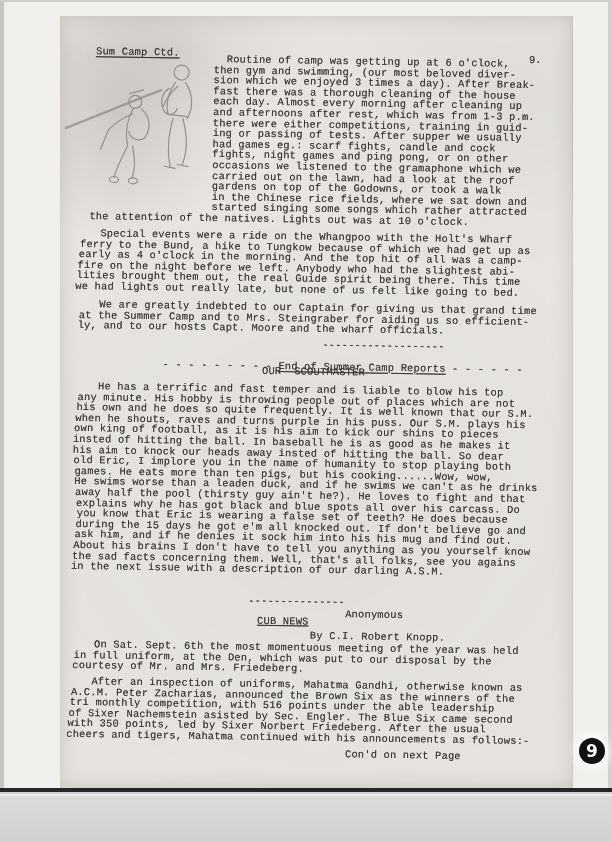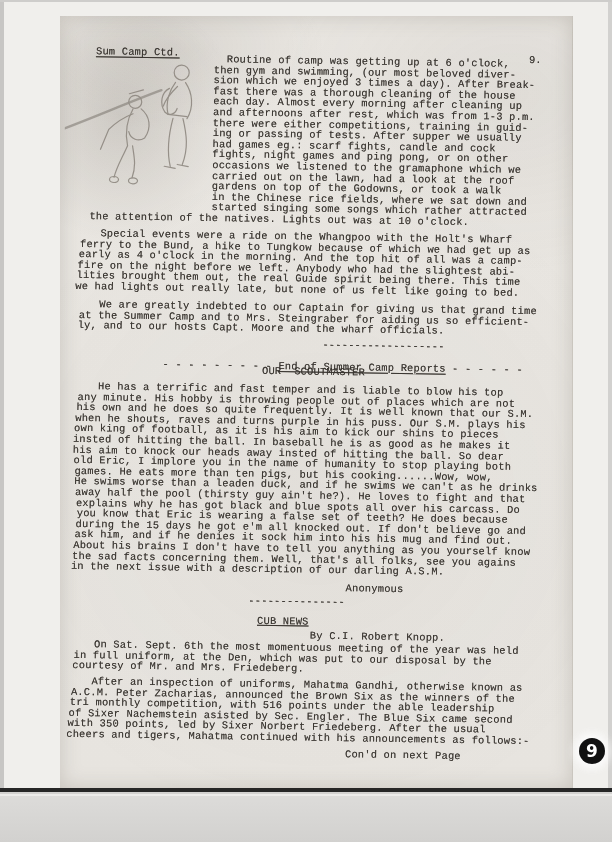--- a/index.html
+++ b/index.html
@@ -118,21 +118,21 @@
       <div class="blk" style="left:267px;top:327px;">-------------------</div>
 
       <div class="blk" style="left:56px;top:338px;">
         <span>- - - - - - - - - </span><span class="u">End of Summer Camp Reports</span><span> - - - - - -</span>
       </div>
 
       <div class="blk" style="left:207px;top:354px;">OUR  SCOUTMASTER</div>
 
       <div class="blk drift" style="left:24px;top:372px;"><div class="tline">   He has a terrific and fast temper and is liable to blow his top</div><div class="tline">any minute. His hobby is throwing people out of places which are not</div><div class="tline">his own and he does so quite frequently. It is well known that our S.M.</div><div class="tline">when he shouts, raves and turns purple in his puss. Our S.M. plays his</div><div class="tline">own king of football, as it is his aim to kick our shins to pieces</div><div class="tline">insted of hitting the ball. In baseball he is as good as he makes it</div><div class="tline">his aim to knock our heads away insted of hitting the ball. So dear</div><div class="tline">old Eric, I implore you in the name of humanity to stop playing both</div><div class="tline">games. He eats more than ten pigs, but his cooking......Wow, wow,</div><div class="tline">He swims worse than a leaden duck, and if he swims we can't as he drinks</div><div class="tline">away half the pool (thirsty guy ain't he?). He loves to fight and that</div><div class="tline">explains why he has got black and blue spots all over his carcass. Do</div><div class="tline">you know that Eric is wearing a false set of teeth? He does because</div><div class="tline">during the 15 days he got e'm all knocked out. If don't believe go and</div><div class="tline">ask him, and if he denies it sock him into his his mug and find out.</div><div class="tline">About his brains I don't have to tell you anything as you yourself know</div><div class="tline">the sad facts concerning them. Well, that's all folks, see you agains</div><div class="tline">in the next issue with a description of our darling A.S.M.</div></div>
 
-      <div class="blk" style="left:294px;top:570px;">Anonymous</div>
+      <div class="blk" style="left:294px;top:596px;">Anonymous</div>
 
       <div class="blk" style="left:197px;top:584px;">---------------</div>
 
       <div class="blk" style="left:206px;top:604px;text-decoration:underline;">CUB NEWS</div>
 
       <div class="blk" style="left:259px;top:618px;">By C.I. Robert Knopp.</div>
 
       <div class="blk drift" style="left:24px;top:630px;"><div class="tline">   On Sat. Sept. 6th the most momentuous meeting of the year was held</div><div class="tline">in full uniform, at the Den, which was put to our disposal by the</div><div class="tline">courtesy of Mr. and Mrs. Friedeberg.</div></div>
 
       <div class="blk drift" style="left:22px;top:667px;"><div class="tline">   After an inspection of uniforms, Mahatma Gandhi, otherwise known as</div><div class="tline">A.C.M. Peter Zacharias, announced the Brown Six as the winners of the</div><div class="tline">tri monthly competition, with 516 points under the able leadership</div><div class="tline">of Sixer Nachemstein asisted by Sec. Engler. The Blue Six came second</div><div class="tline">with 350 points, led by Sixer Norbert Friedeberg. After the usual</div><div class="tline">cheers and tigers, Mahatma continued with his announcements as follows:-</div></div>

